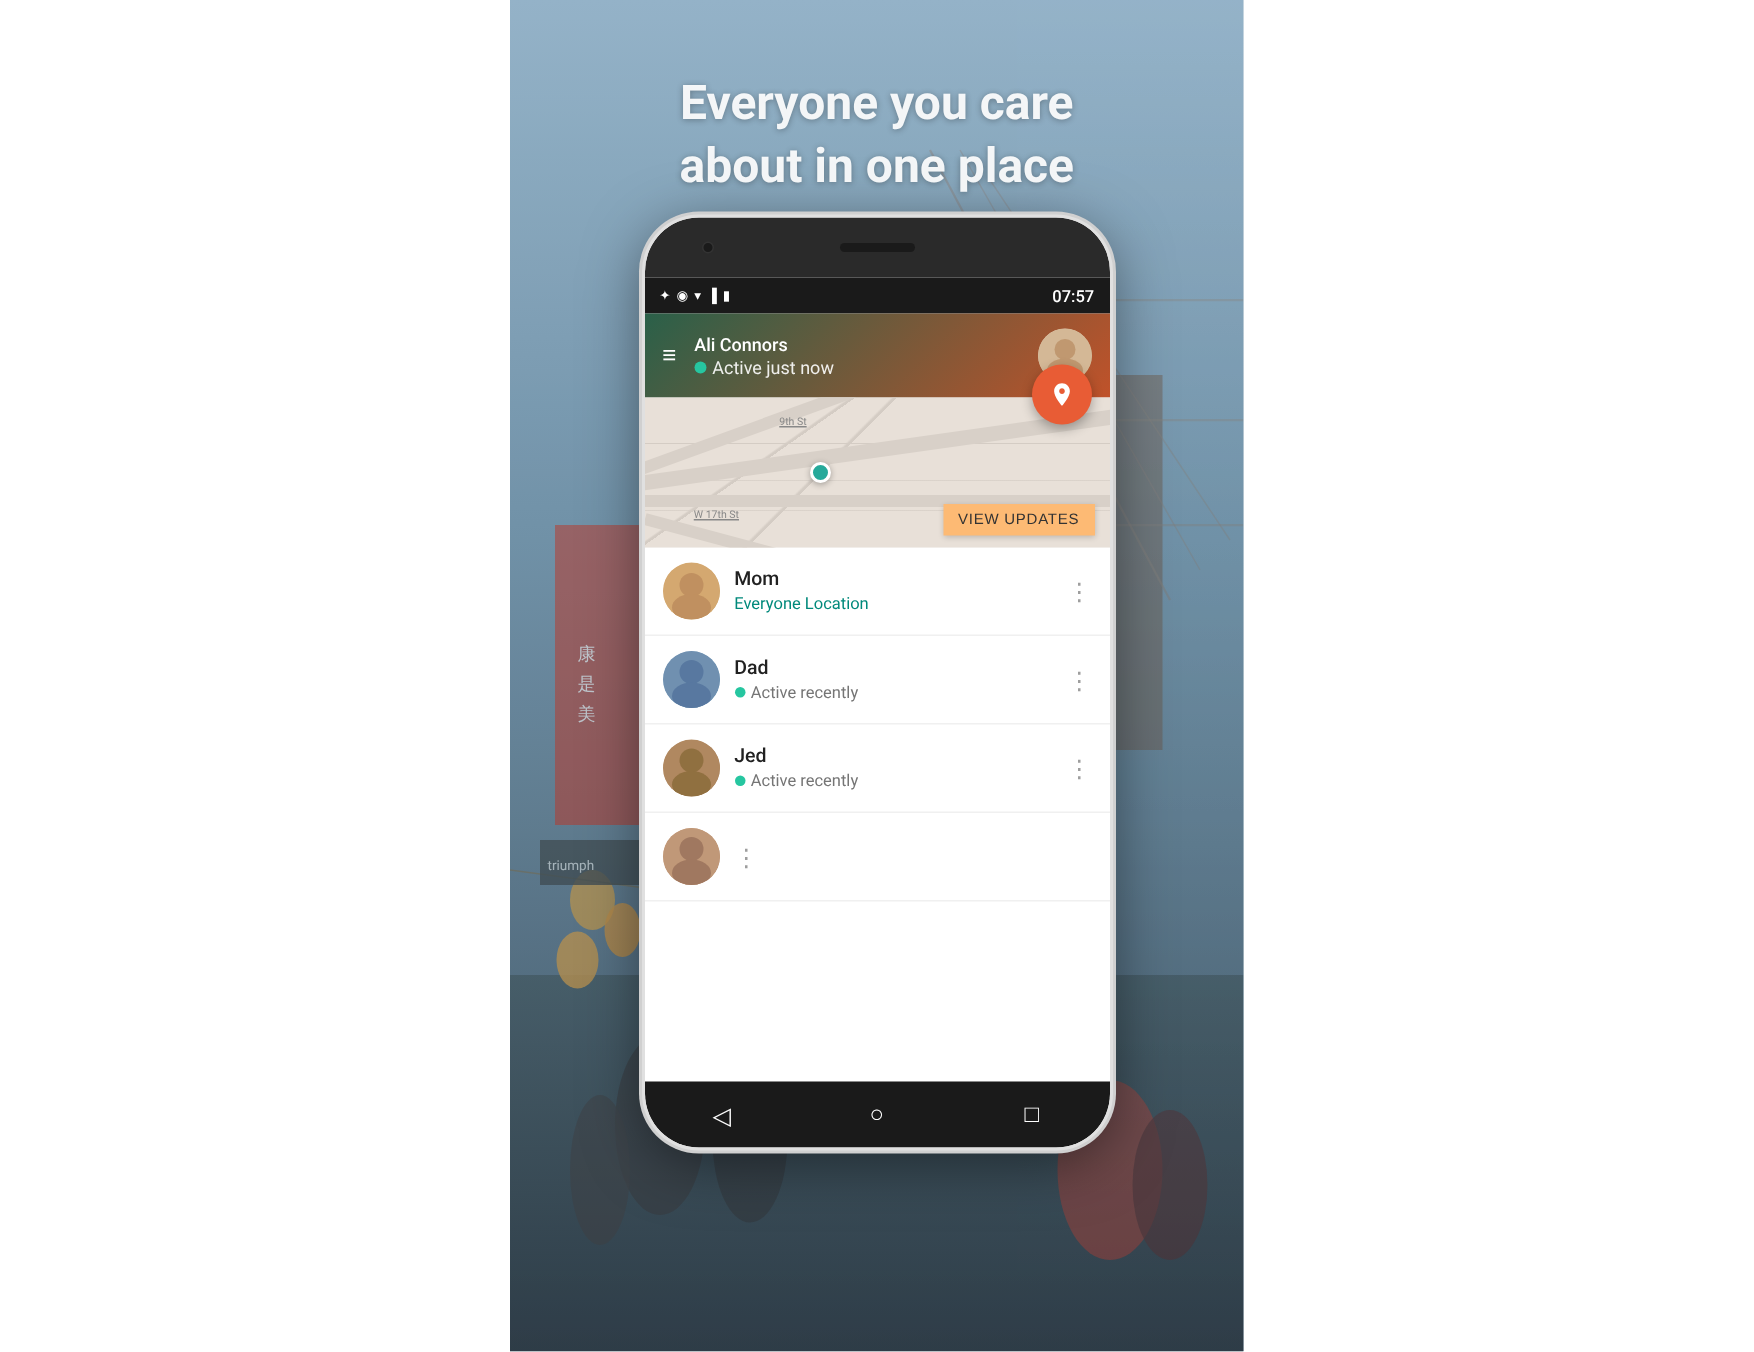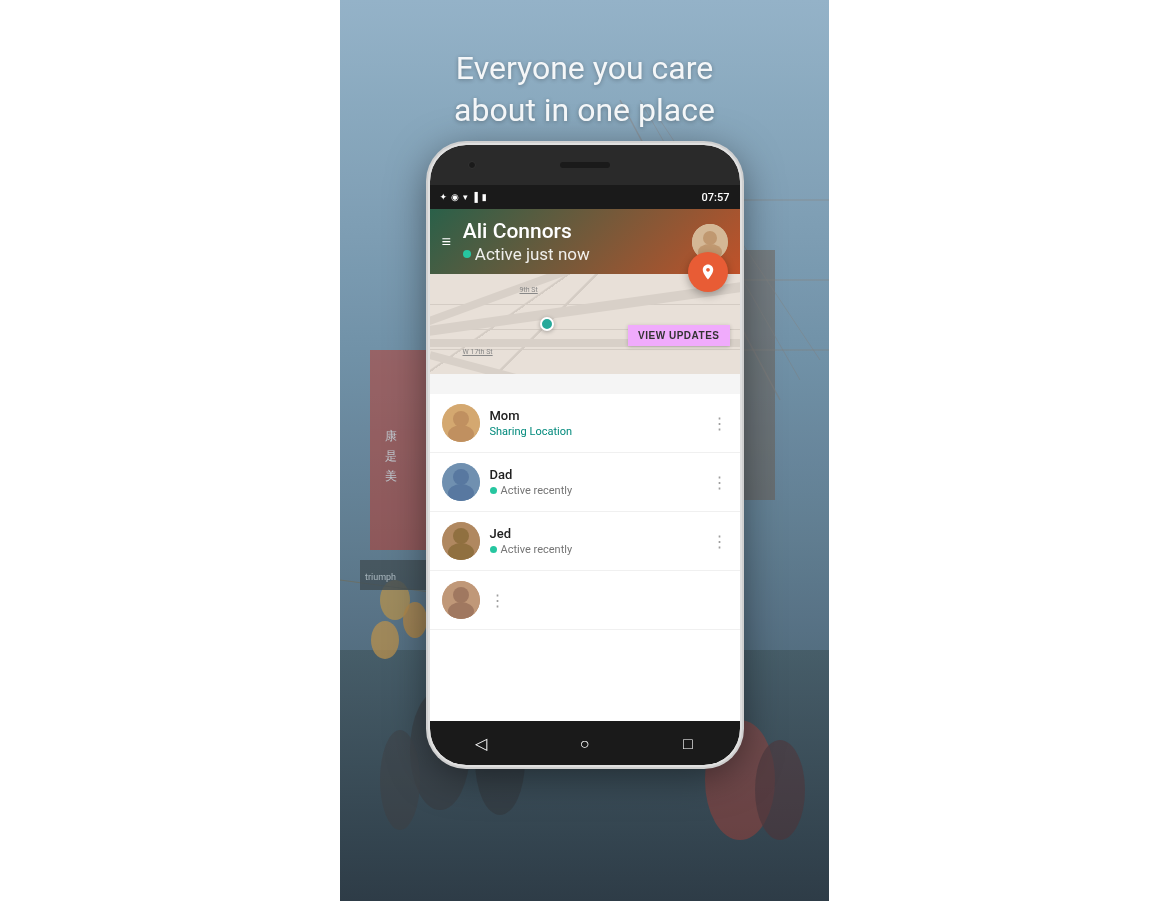--- a/index.html
+++ b/index.html
@@ -56,21 +56,21 @@
     }
 
     .headline {
       position: absolute;
       top: 48px;
       left: 50%;
       transform: translateX(-50%);
       text-align: center;
       color: rgba(255,255,255,0.92);
       font-size: 32px;
-      font-weight: 400;
+      font-weight: 700;
       line-height: 1.3;
       width: 320px;
       z-index: 10;
       text-shadow: 0 1px 4px rgba(0,0,0,0.3);
     }
 
     
     .phone {
       position: absolute;
       top: 145px;
@@ -155,26 +155,26 @@
     .menu-icon {
       color: white;
       font-size: 16px;
       cursor: pointer;
     }
     .header-title-area {
       flex: 1;
     }
     .header-name {
       color: white;
-      font-size: 21px;
+      font-size: 12px;
       font-weight: 500;
     }
     .header-status {
       color: rgba(255,255,255,0.9);
-      font-size: 17px;
+      font-size: 12px;
       display: flex;
       align-items: center;
       gap: 4px;
       margin-top: 1px;
     }
     .active-dot {
       width: 8px; height: 8px;
       background: #26c6a0;
       border-radius: 50%;
       display: inline-block;
@@ -275,39 +275,38 @@
       background: #26a99a;
       border-radius: 50%;
       border: 2px solid white;
       box-shadow: 0 1px 4px rgba(0,0,0,0.3);
       top: 50%;
       left: 38%;
       transform: translate(-50%, -50%);
     }
     .view-updates-btn {
       position: absolute;
-      bottom: 28px;
+      bottom: 8px;
       right: 10px;
-      background: #f0abfc;
+      background: #fdba74;
       border: none;
       padding: 5px 10px;
       font-size: 10px;
-      font-weight: 700;
+      font-weight: 400;
       color: #333;
       letter-spacing: 0.5px;
       box-shadow: 0 1px 4px rgba(0,0,0,0.2);
       cursor: pointer;
     }
 
     
     .contacts-list {
       flex: 1;
       overflow-y: auto;
       background: white;
-      margin-top: 20px;
     }
     .contact-item {
       display: flex;
       align-items: center;
       padding: 10px 12px;
       border-bottom: 1px solid #f0f0f0;
       gap: 10px;
       cursor: pointer;
     }
     .contact-avatar {
@@ -506,21 +505,21 @@
         <div class="contact-avatar avatar-mom">
           <svg width="38" height="38" viewBox="0 0 38 38">
             <circle cx="19" cy="19" r="19" fill="#d4a870"></circle>
             <circle cx="19" cy="15" r="8" fill="#c09060"></circle>
             <ellipse cx="19" cy="30" rx="13" ry="9" fill="#c09060"></ellipse>
           </svg>
         </div>
         <div class="contact-info">
           <div class="contact-name">Mom</div>
           <div class="contact-status sharing">
-            <span>Sharing Location</span>
+            <span>Everyone Location</span>
           </div>
         </div>
         <span class="more-icon">⋮</span>
       </div>
 
       <div class="contact-item">
         <div class="contact-avatar avatar-dad">
           <svg width="38" height="38" viewBox="0 0 38 38">
             <circle cx="19" cy="19" r="19" fill="#7090b0"></circle>
             <circle cx="19" cy="14" r="8" fill="#5878a0"></circle>

